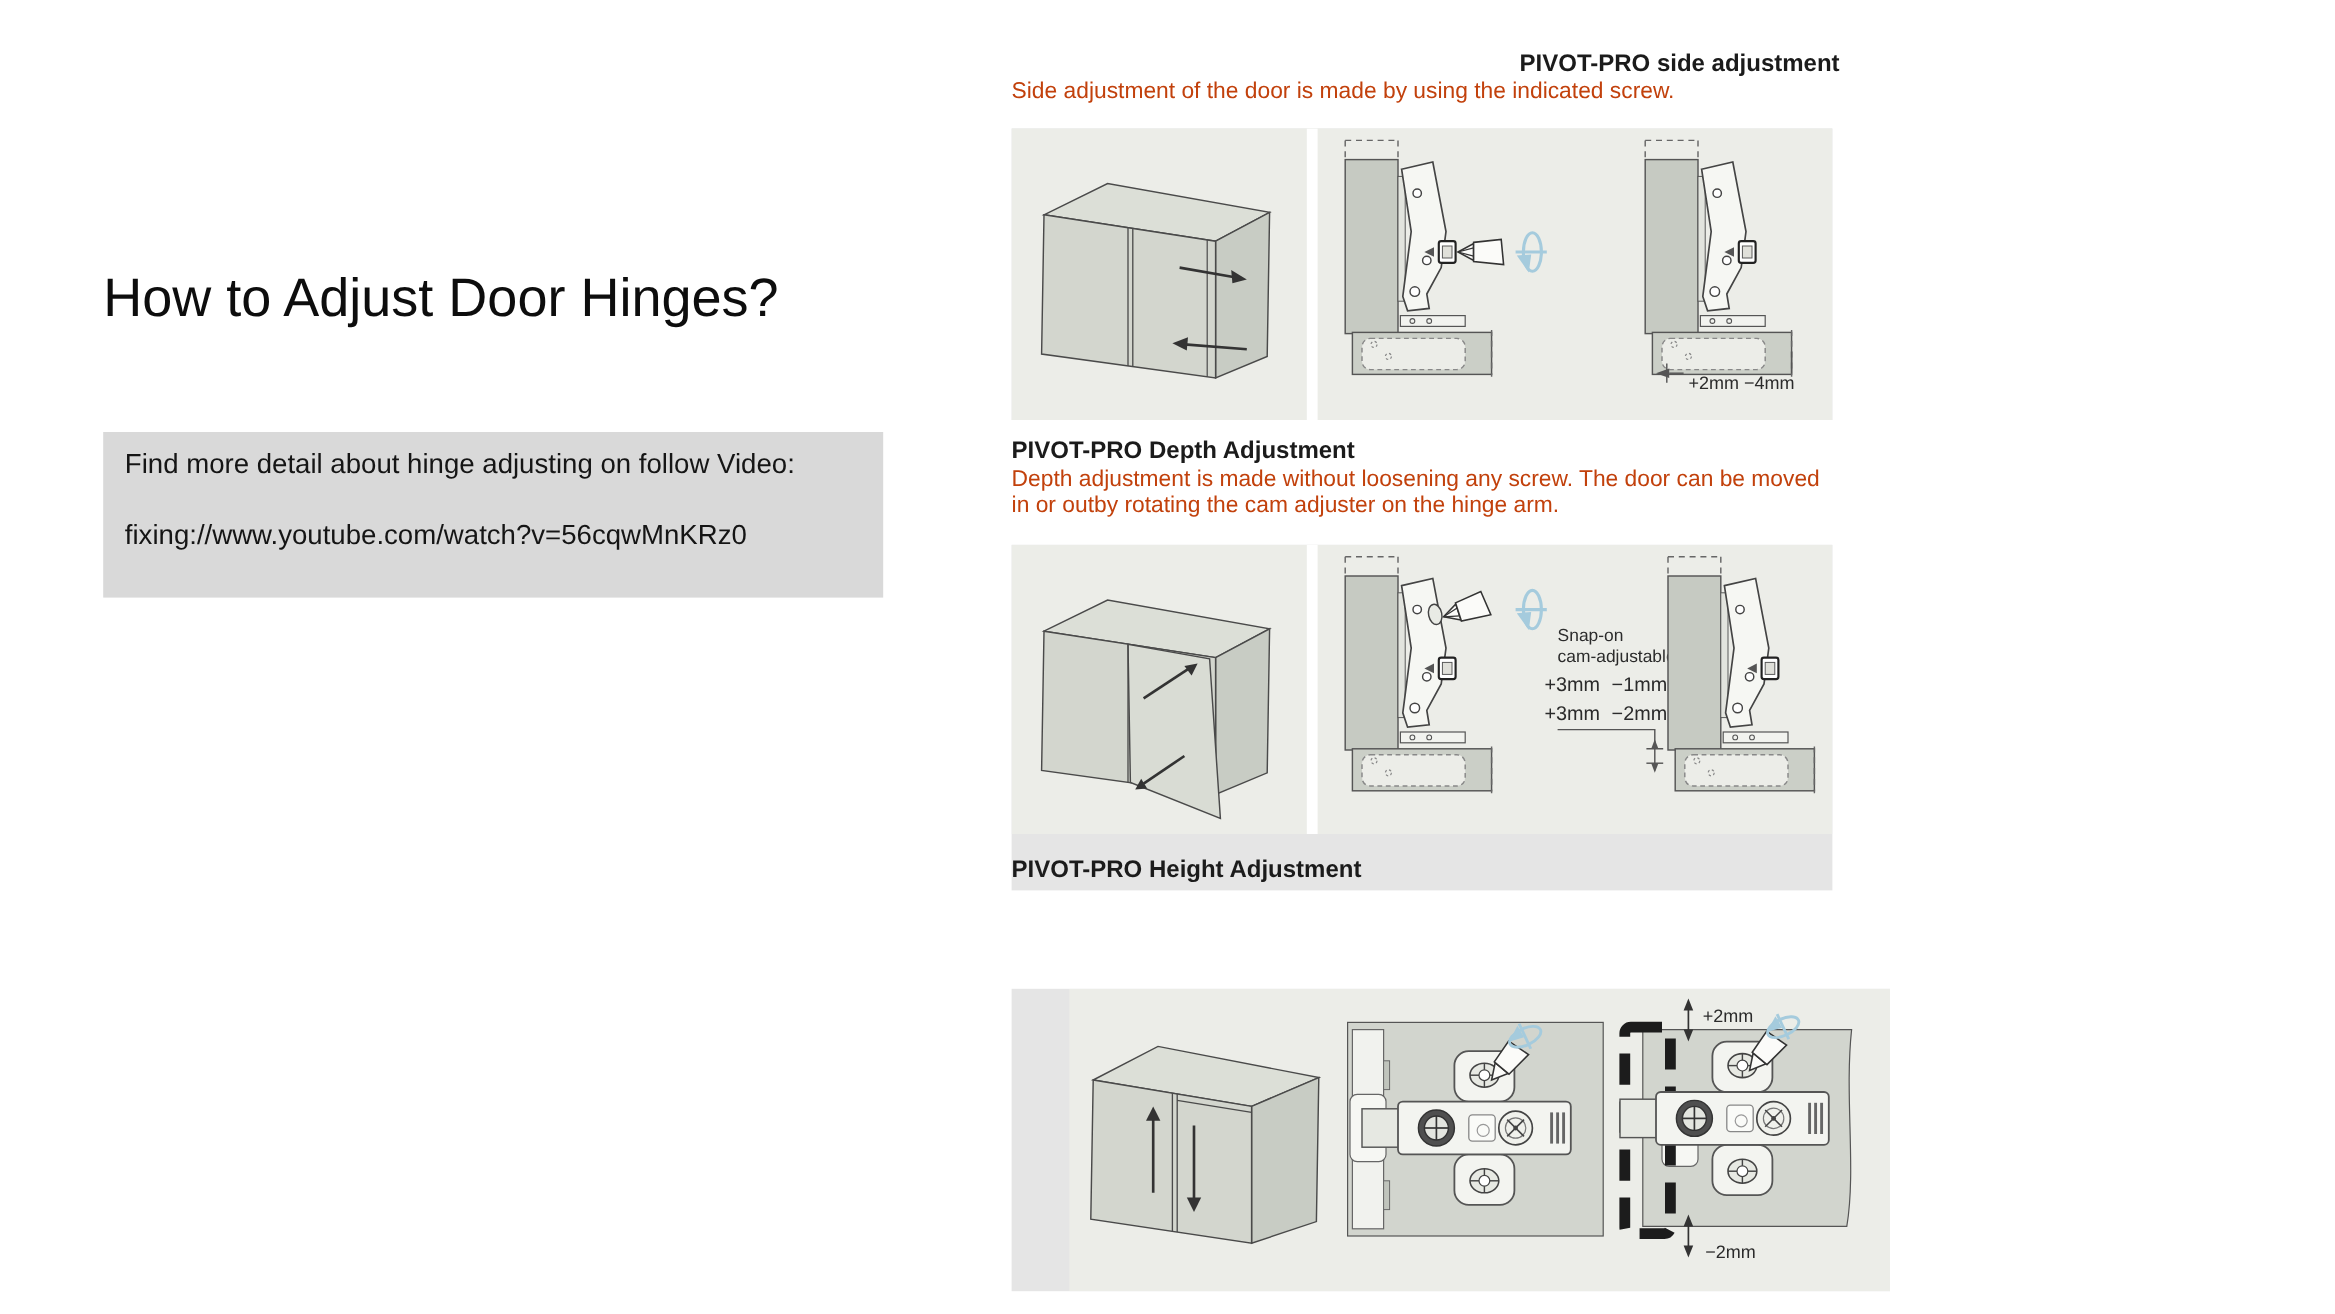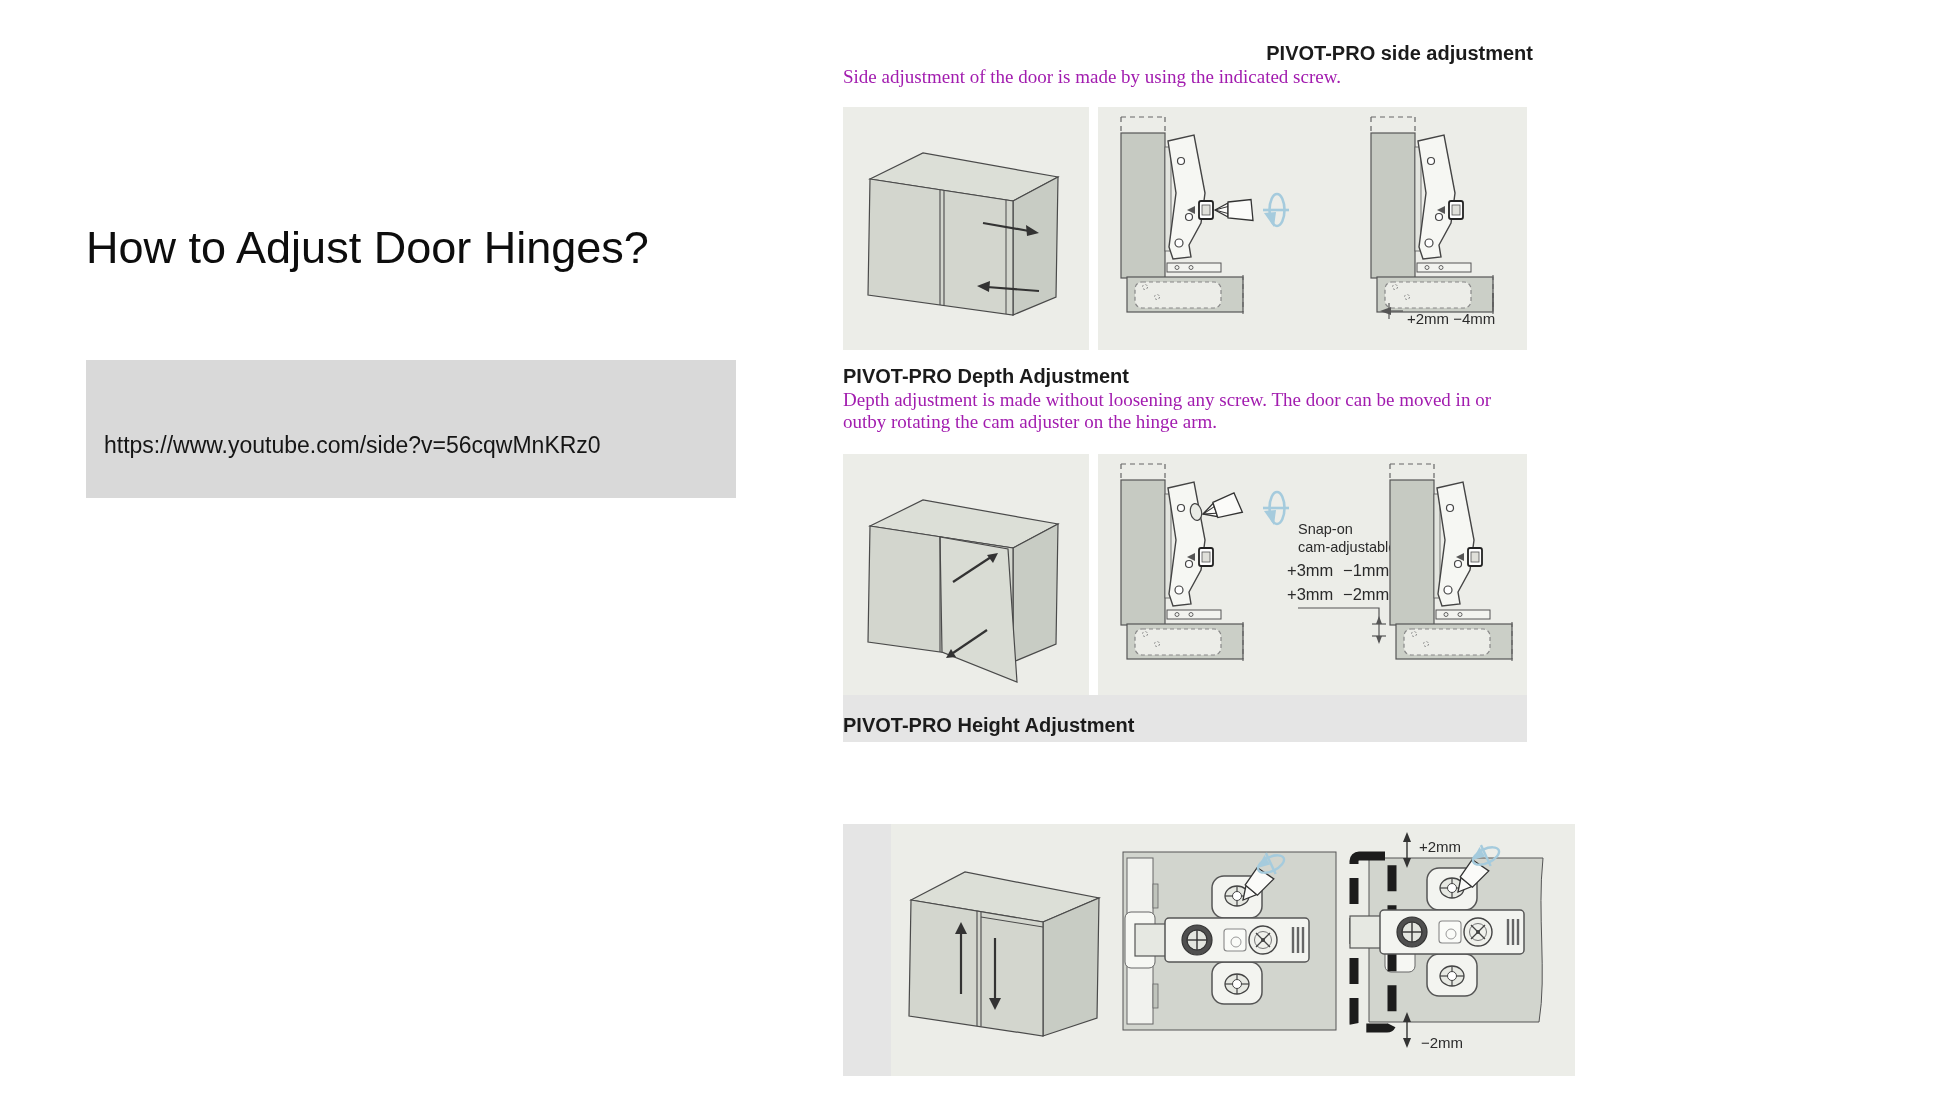--- a/index.html
+++ b/index.html
@@ -3,34 +3,35 @@
 <meta charset="utf-8">
 <style>
   html,body{margin:0;padding:0;background:#ffffff;}
   body{font-family:"Liberation Sans","DejaVu Sans",sans-serif;color:#222;}
   .page{position:relative;width:1946px;height:1095px;background:#ffffff;overflow:hidden;}
   .title{position:absolute;left:86px;top:222px;font-size:45px;font-weight:400;color:#0d0d0d;letter-spacing:0;}
   .note-box{position:absolute;left:86px;top:360px;width:650px;height:138px;background:#d9d9d9;}
   .note-line1{position:absolute;left:18px;top:13px;font-size:23px;color:#151515;}
   .note-line2{position:absolute;left:18px;top:72px;font-size:23px;color:#151515;}
   .sec-head{position:absolute;left:843px;width:690px;font-size:20px;font-weight:700;color:#1b1b1b;}
-  .sec-body{position:absolute;left:843px;width:690px;font-size:19px;line-height:22px;color:#a21caf;font-family:Liberation Serif, serif;}
+  .sec-body{position:absolute;left:843px;width:690px;font-size:19px;line-height:22px;color:#c2410c;}
   .fig{position:absolute;left:843px;width:684px;background:#e5e5e5;}
   svg{display:block;}
   svg text{font-family:"Liberation Sans","DejaVu Sans",sans-serif;fill:#2b2b2b;}
 </style>
 </head>
 <body>
 
 <div class="page">
 
   <div class="title">How to Adjust Door Hinges?</div>
 
   <div class="note-box">
-    <div class="note-line2">https://www.youtube.com/side?v=56cqwMnKRz0</div>
+    <div class="note-line1">Find more detail about hinge adjusting on follow Video:</div>
+    <div class="note-line2">fixing://www.youtube.com/watch?v=56cqwMnKRz0</div>
   </div>
 
   <div class="sec-head" style="top:42px;text-align:right;">PIVOT-PRO side adjustment</div>
   <div class="sec-body" style="top:66px;">Side adjustment of the door is made by using the indicated screw.</div>
 
   <div class="fig" style="top:107px;height:243px;">
   <svg width="684" height="243" viewBox="0 0 684 243">
     <defs>
       <g id="hinge-unit">
         <line x1="0" y1="-16" x2="0" y2="0" stroke="#666" stroke-width="1.2" stroke-dasharray="5,4"></line>

